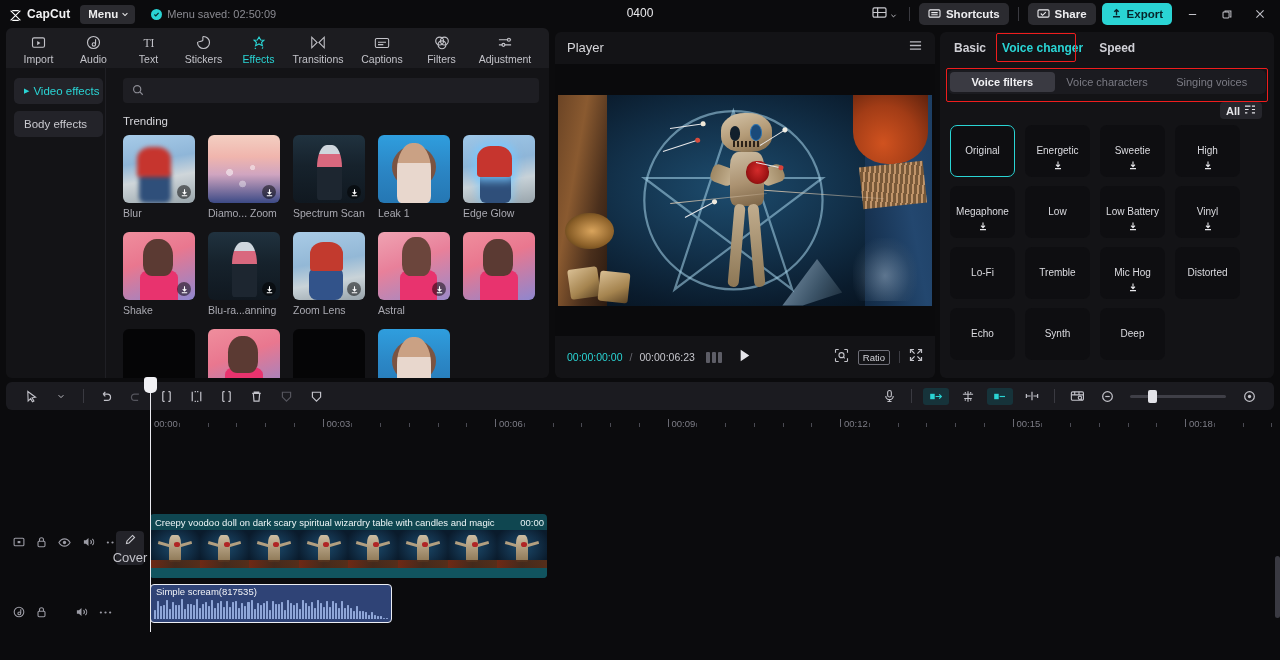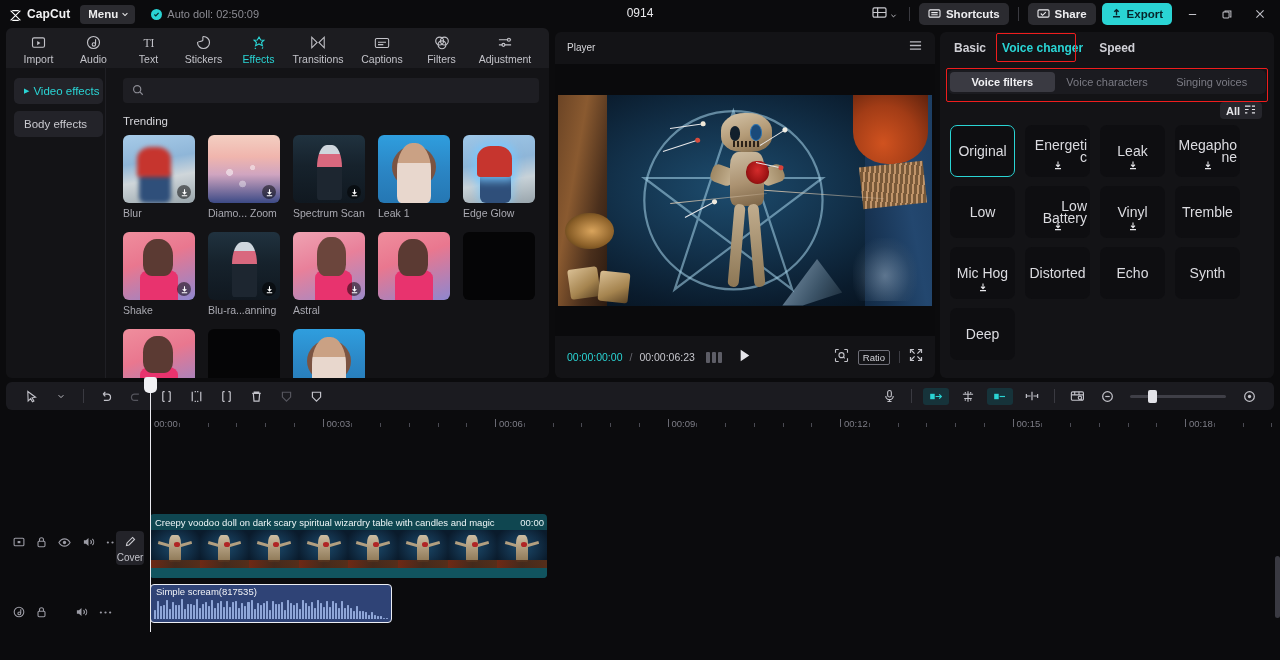--- a/index.html
+++ b/index.html
@@ -136,21 +136,21 @@
   .t-astral{background:linear-gradient(160deg,#efa3b2 0%,#e8809a 44%,#9b8ac9 100%);}
   .t-astral:after{content:"";position:absolute;left:34%;top:8%;width:40%;height:56%;background:#6b453c;border-radius:45% 45% 30% 30%;filter:blur(.6px);}
   .t-astral:before{content:"";position:absolute;left:30%;top:56%;width:52%;height:44%;background:#e8336e;border-radius:26% 26% 0 0;filter:blur(.6px);}
 
   
   .player {
     position: absolute; top: 32px; left: 555px; width: 380px; height: 346px;
     background: #131316; border-radius: 6px; overflow: hidden;
   }
   .player-head { height: 30px; display: flex; align-items: center; padding: 0 12px; }
-  .player-head .t { font-size: 10px; color: #d6d6da; }
+  .player-head .t { font-size: 13px; color: #d6d6da; }
   .player-head .menu { margin-left: auto; color: #b9b9c0; }
   .stage { position: absolute; top: 32px; left: 0; width: 380px; height: 272px; background: #0a0a0c;
            display: flex; align-items: center; justify-content: center; }
   .video {
     width: 374px; height: 211px; position: relative; overflow: hidden;
     background: radial-gradient(ellipse at 46% 44%, #1d4c6e 0%, #123049 42%, #0a1b2c 72%, #050e18 100%);
   }
   .v-wood-l { position:absolute; left:0; top:0; width:13%; height:100%;
     background: linear-gradient(100deg,#6b4425 0%,#8a5a30 35%,#4a2f1c 70%,#2b1a10 100%); }
   .v-wood-r { position:absolute; right:0; top:0; width:18%; height:100%;
@@ -246,21 +246,21 @@
     display: grid; grid-template-columns: repeat(4, 65px); gap: 9px 10px;
     padding: 0 0 0 10px;
   }
   .voice-cell {
     width: 65px; height: 52px; border-radius: 7px; background: #0e0e11;
     position: relative; display: flex; align-items: center; justify-content: center;
     padding: 0 3px;
   }
   .voice-cell.selected { border: 1.4px solid #2ad4d4; }
   .voice-cell .vname {
-    font-size: 14px; color: #dcdce1; text-align: right; line-height: 12px;
+    font-size: 10px; color: #dcdce1; text-align: left; line-height: 12px;
     word-break: break-word;
   }
   .voice-cell .vdl { position: absolute; right: 50%; bottom: 3px; transform: translateX(50%); }
   .voice-cell .vdl svg { width: 10px; height: 10px; }
 
   
   .timeline {
     position: absolute; top: 382px; left: 0; width: 1280px; height: 278px;
     background: #0b0b0d;
   }
@@ -289,21 +289,21 @@
 
   .track { position: absolute; left: 0; width: 1280px; }
   .track-head { position:absolute; left: 0; width: 112px; display:flex; align-items:center;
     gap: 11px; padding-left: 13px; color:#9b9ba4; }
   .track-head .ti { display:flex; align-items:center; }
   .cover-btn {
     position:absolute; left: 116px; width: 28px; height: 34px; background:#232329;
     border-radius:4px; display:flex; flex-direction:column; align-items:center;
     justify-content:center; gap:1px; color:#c9c9cf;
   }
-  .cover-btn .ct { font-size: 10px; color:#c2c2c9;text-align:center; }
+  .cover-btn .ct { font-size: 13px; color:#c2c2c9;text-align:center; }
 
   .clip-video {
     position:absolute; left: 150px; top: 514px; width: 397px; height: 64px;
     background: #0f4650; border-radius: 4px; overflow: hidden;
   }
   .clip-label {
     height: 16px; display:flex; align-items:center; justify-content:space-between;
     padding: 0 3px 0 5px; font-size: 9.5px; color:#eef6f7; white-space:nowrap; overflow:hidden;
   }
   .clip-label .nm { overflow:hidden; text-overflow: clip; }
@@ -357,23 +357,23 @@
             <path d="M2 4l3 3 3-3"></path>
           </svg>
       </span>
     </div>
     <div class="autosave">
       <span class="autosave-dot">
         <svg viewBox="0 0 10 10" fill="none" stroke="#0b2b30" stroke-width="1.8">
             <path d="M2 5l2 2 4-4.4"></path>
           </svg>
       </span>
-      <span class="autosave-text">Auto doll: 02:50:09</span>
-    </div>
-    <div class="proj-title">0914</div>
+      <span class="autosave-text">Menu saved: 02:50:09</span>
+    </div>
+    <div class="proj-title">0400</div>
     <div class="tb-right">
       <div class="layout-btn">
         <span>
           <svg width="15" height="13" viewBox="0 0 16 14" fill="none" stroke="currentColor" stroke-width="1.3">
             <rect x="1" y="2" width="14" height="10" rx="1.5"></rect>
               <path d="M6 2v10M1 7h14"></path>
           </svg>
         </span>
         <span>
           <svg width="7" height="7" viewBox="0 0 10 10" fill="none" stroke="currentColor" stroke-width="1.3">
@@ -583,20 +583,30 @@
           </div>
           <div class="eff-cell">
             <div class="thumb t-spectrum">
               <span class="dl">
                 <svg width="9" height="9" viewBox="0 0 10 10" fill="none" stroke="#fff" stroke-width="1.2">
                   <path d="M5 1.4v5M3 4.6L5 6.6l2-2M2 8.6h6"></path>
                 </svg>
               </span>
             </div>
             <div class="eff-name">Blu-ra...anning</div>
+          </div>
+          <div class="eff-cell">
+            <div class="thumb t-zoom">
+              <span class="dl">
+                <svg width="9" height="9" viewBox="0 0 10 10" fill="none" stroke="#fff" stroke-width="1.2">
+                  <path d="M5 1.4v5M3 4.6L5 6.6l2-2M2 8.6h6"></path>
+                </svg>
+              </span>
+            </div>
+            <div class="eff-name">Zoom Lens</div>
           </div>
           <div class="eff-cell">
             <div class="thumb t-astral">
               <span class="dl">
                 <svg width="9" height="9" viewBox="0 0 10 10" fill="none" stroke="#fff" stroke-width="1.2">
                   <path d="M5 1.4v5M3 4.6L5 6.6l2-2M2 8.6h6"></path>
                 </svg>
               </span>
             </div>
             <div class="eff-name">Astral</div>
@@ -746,21 +756,27 @@
         <div class="voice-cell selected">
           <span class="vname">Original</span>
         </div>
         <div class="voice-cell">
           <span class="vname">Energetic</span>
           <span class="vdl"><svg viewBox="0 0 10 10" fill="none" stroke="#e6e6ea" stroke-width="1.1">
               <path d="M5 1.4v5M3 4.6L5 6.6l2-2M2 8.6h6"></path>
             </svg></span>
         </div>
         <div class="voice-cell">
-          <span class="vname">Leak</span>
+          <span class="vname">Sweetie</span>
+          <span class="vdl"><svg viewBox="0 0 10 10" fill="none" stroke="#e6e6ea" stroke-width="1.1">
+              <path d="M5 1.4v5M3 4.6L5 6.6l2-2M2 8.6h6"></path>
+            </svg></span>
+        </div>
+        <div class="voice-cell">
+          <span class="vname">High</span>
           <span class="vdl"><svg viewBox="0 0 10 10" fill="none" stroke="#e6e6ea" stroke-width="1.1">
               <path d="M5 1.4v5M3 4.6L5 6.6l2-2M2 8.6h6"></path>
             </svg></span>
         </div>
         <div class="voice-cell">
           <span class="vname">Megaphone</span>
           <span class="vdl"><svg viewBox="0 0 10 10" fill="none" stroke="#e6e6ea" stroke-width="1.1">
               <path d="M5 1.4v5M3 4.6L5 6.6l2-2M2 8.6h6"></path>
             </svg></span>
         </div>
@@ -771,20 +787,23 @@
           <span class="vname">Low Battery</span>
           <span class="vdl"><svg viewBox="0 0 10 10" fill="none" stroke="#e6e6ea" stroke-width="1.1">
               <path d="M5 1.4v5M3 4.6L5 6.6l2-2M2 8.6h6"></path>
             </svg></span>
         </div>
         <div class="voice-cell">
           <span class="vname">Vinyl</span>
           <span class="vdl"><svg viewBox="0 0 10 10" fill="none" stroke="#e6e6ea" stroke-width="1.1">
               <path d="M5 1.4v5M3 4.6L5 6.6l2-2M2 8.6h6"></path>
             </svg></span>
+        </div>
+        <div class="voice-cell">
+          <span class="vname">Lo-Fi</span>
         </div>
         <div class="voice-cell">
           <span class="vname">Tremble</span>
         </div>
         <div class="voice-cell">
           <span class="vname">Mic Hog</span>
           <span class="vdl"><svg viewBox="0 0 10 10" fill="none" stroke="#e6e6ea" stroke-width="1.1">
               <path d="M5 1.4v5M3 4.6L5 6.6l2-2M2 8.6h6"></path>
             </svg></span>
         </div>

